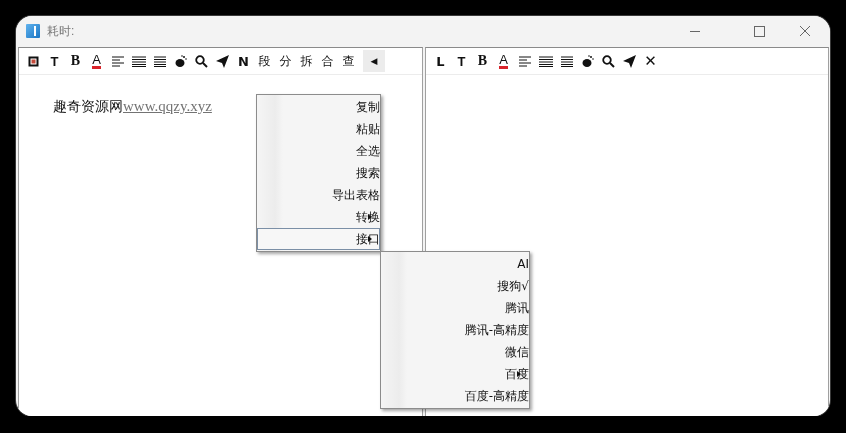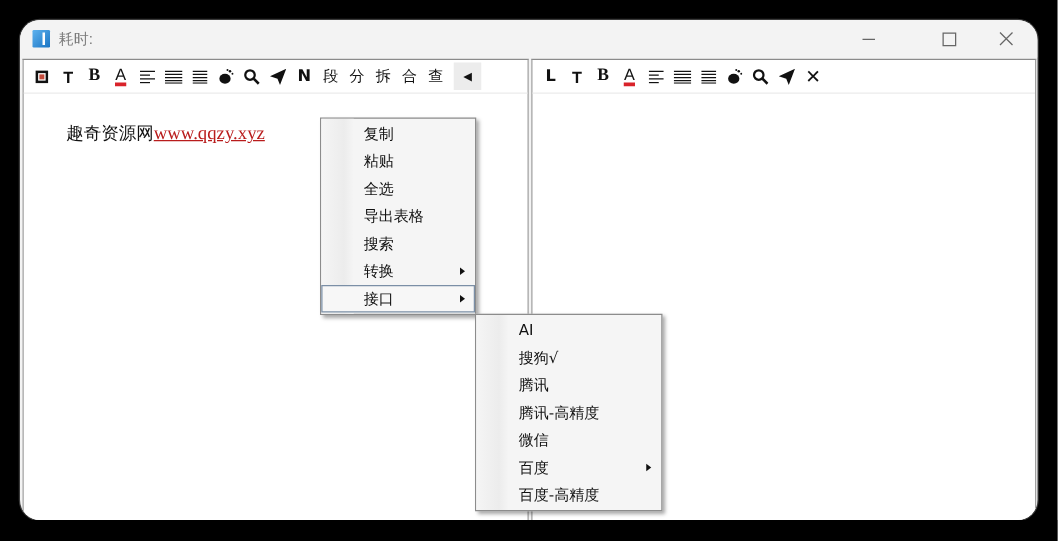--- a/index.html
+++ b/index.html
@@ -30,25 +30,25 @@
   .pane-right { left:409px; width:402px; height:369px; }
   .toolbar { position:absolute; left:0; top:0; right:0; height:26px; border-bottom:1px solid #ececec; display:flex; align-items:center; }
   .tb { height:22px; min-width:21px; display:flex; align-items:center; justify-content:center; font-size:13px; font-weight:bold; color:#111; cursor:default; }
   .tb.cjk { font-weight:normal; font-size:12px; font-family:"DejaVu Sans",sans-serif; }
   .tb.serifb { font-family:"Liberation Serif",serif; font-weight:900; font-size:14px; }
   .tb.collapse { background:#ececec; width:22px; margin-left:4px; font-size:9px; }
   .content { position:absolute; top:52px; font-family:"Liberation Serif","DejaVu Serif",serif; font-size:15px; color:#111; white-space:nowrap; }
   .pane-left .content { left:34px; top:50px; font-family:"DejaVu Sans",sans-serif; font-size:14px; }
   .pane-left .content a { font-family:"Liberation Serif",serif; font-size:15px; }
   .pane-right .content { left:32px; top:50px; }
-  a.link { color:#b91c1c; text-decoration:underline;margin-top:20px; }
+  a.link { color:#737373; text-decoration:underline;margin-top:20px; }
 
   .menu { position:absolute; background:#f5f5f5; border:1px solid #8c8c8c; box-shadow:2px 2px 3px rgba(0,0,0,0.35); font-family:"DejaVu Sans",sans-serif; font-size:12px; color:#111; }
   .menu .gutter { position:absolute; left:0; top:0; bottom:0; width:26px; background:linear-gradient(90deg,#f5f5f5,#ececec 70%,#f5f5f5); }
-  .mi { position:relative; height:22px; line-height:22px; padding-left:34px; white-space:nowrap; }
+  .mi { position:relative; height:22px; line-height:22px; padding-left:34px; white-space:nowrap;text-align:right; }
   .mi.hl { outline:1px solid #7b8fa6; outline-offset:-1px; background:#f7f7f7; }
   .mi .arrow { position:absolute; right:8px; top:8px; width:0; height:0; border-left:4px solid #111; border-top:3px solid transparent; border-bottom:3px solid transparent; }
   .menu-main { left:256px; top:94px; width:123px; padding:1px 0; }
   .menu-sub { left:380px; top:251px; width:148px; padding:1px 0; }
 </style>
 </head>
 <body>
 
 <div class="window">
   <div class="titlebar">
@@ -195,22 +195,22 @@
         </div>
     </div>
   </div>
 </div>
 
 <div class="menu menu-main">
   <div class="gutter"></div>
   <div class="mi"><span>复制</span></div>
   <div class="mi"><span>粘贴</span></div>
   <div class="mi"><span>全选</span></div>
+  <div class="mi"><span>搜索</span></div>
   <div class="mi"><span>导出表格</span></div>
-  <div class="mi"><span>搜索</span></div>
   <div class="mi"><span>转换</span><span class="arrow"></span></div>
   <div class="mi hl"><span>接口</span><span class="arrow"></span></div>
 </div>
 
 <div class="menu menu-sub">
   <div class="gutter"></div>
   <div class="mi"><span>AI</span></div>
   <div class="mi"><span>搜狗√</span></div>
   <div class="mi"><span>腾讯</span></div>
   <div class="mi"><span>腾讯-高精度</span></div>

